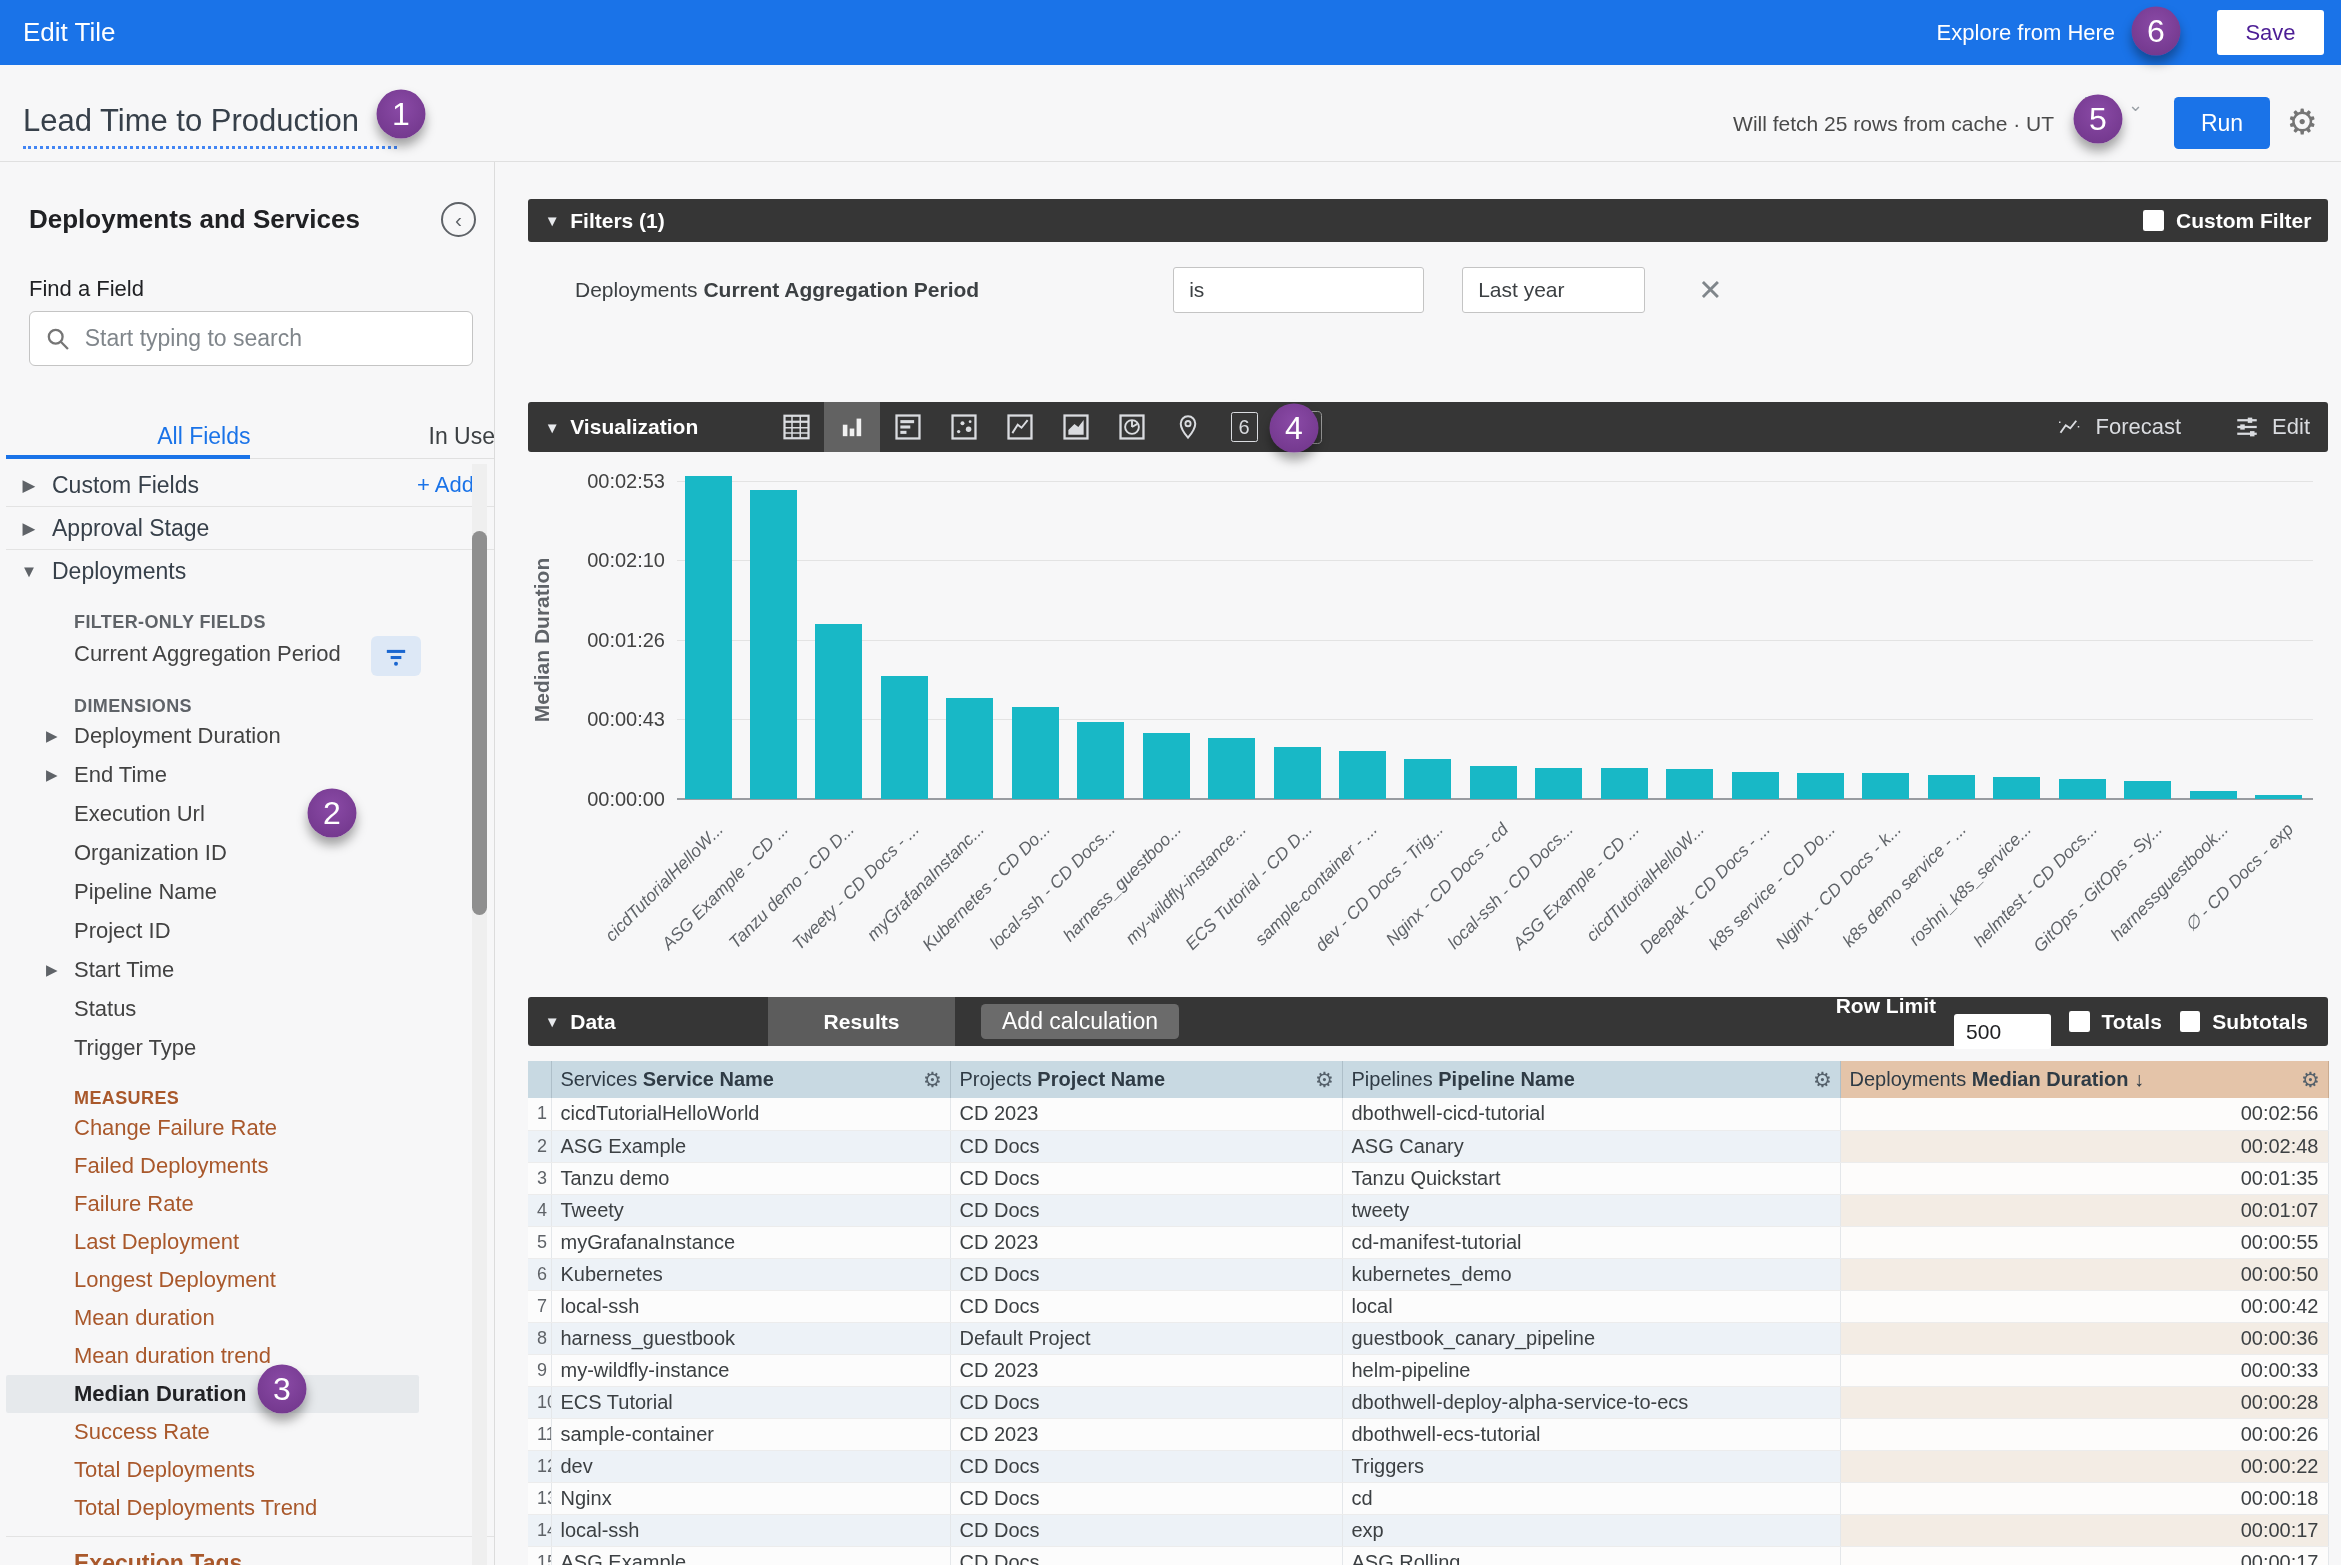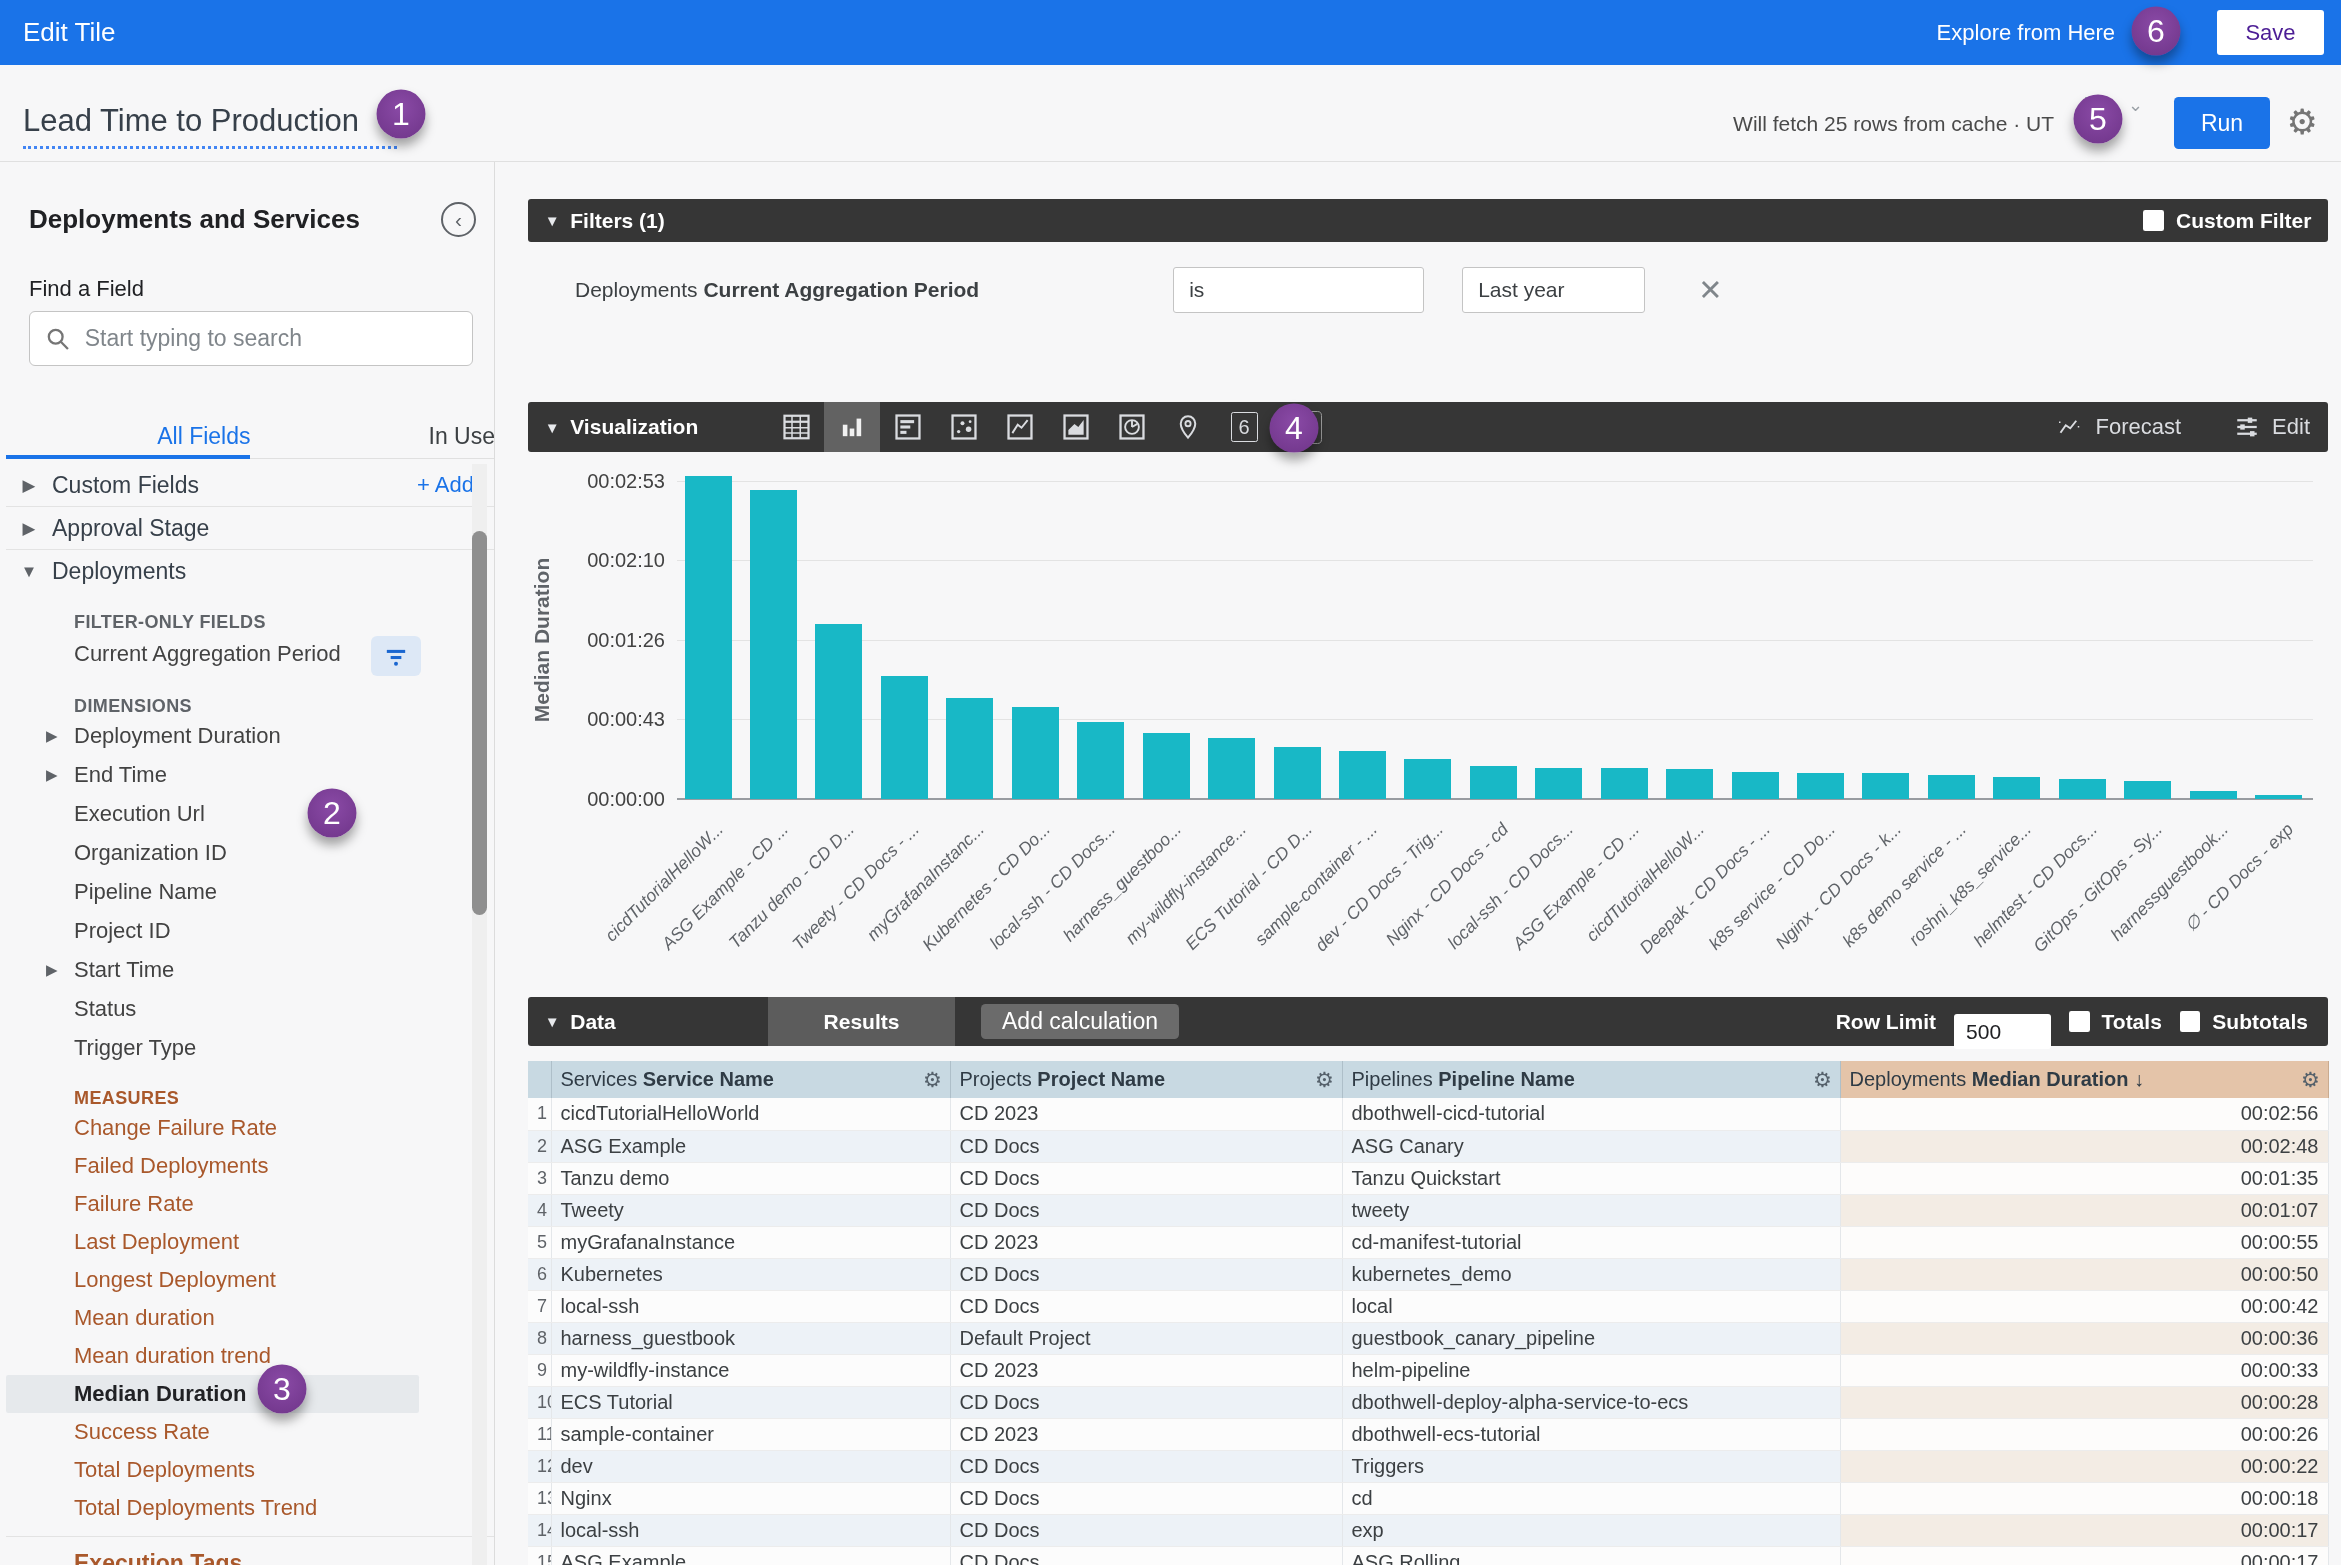--- a/index.html
+++ b/index.html
@@ -91,21 +91,21 @@
   .axisline { position:absolute; left:0; bottom:-0.8px; width:1636px; height:1.5px; background:#989ca1; }
   .ytick { position:absolute; width:114px; text-align:right; font-size:20px; color:#424242; }
   .ylabel { position:absolute; left:13.7px; top:188px; transform:translate(-50%,-50%) rotate(-90deg); transform-origin:center; font-size:21px; font-weight:bold; color:#5f6368; white-space:nowrap; }
   .bar { position:absolute; bottom:0; width:47px; background:#18b8c6; }
   .xlabel { position:absolute; width:213px; text-align:right; font-size:17.5px; font-style:italic; color:#5f6368; transform:rotate(-45deg); transform-origin:100% 0; white-space:nowrap; }
 
   
   .data-bar { top:835px; height:49px; }
   .results-tab { position:absolute; left:240px; top:0; width:187px; height:49px; background:#5c5c5c; color:#fff; font-size:21px; font-weight:bold; display:flex; align-items:center; justify-content:center; }
   .addcalc-btn { position:absolute; left:453px; top:6.8px; height:35px; background:#6b6b6b; border:none; border-radius:4.6px; color:#fff; font-size:23px; font-weight:500; padding:0 21px; }
-  .data-right { position:absolute; right:20px; display:flex; align-items:center; gap:18px; }
+  .data-right { position:absolute; right:20px; display:flex; gap:18px; }
   .rowlimit-label { font-size:21px; font-weight:bold; color:#fff; }
   .rowlimit-input { width:97px; height:35px; background:#fff; border:none; border-radius:3px; font-size:21px; color:#202124; text-align:left; padding-left:12px; font-family:"Liberation Sans",sans-serif;margin-top:20px; }
 
   
   .rtable { position:absolute; left:38px; top:899px; width:1800px; border-collapse:collapse; table-layout:fixed; }
   .rtable th { height:37px; font-size:20px; font-weight:normal; color:#2f3b45; text-align:left; padding:0 9px; background:#c8d9e2; border-right:0.8px solid #aebfc9; position:relative; }
   .rtable th b { font-weight:bold; }
   .rtable th.tan { background:#e4c4a9; border-right:0.8px solid #c9ab90; }
   .rtable th .thgear { position:absolute; right:7.6px; top:6.8px; font-size:21px; color:#55616b; }
   .rtable td { height:32px; font-size:20px; color:#3c4043; padding:0 9px; border-right:0.8px solid #e4e7ea; border-bottom:0.8px solid #ececec; background:#fcfcfc; overflow:hidden; white-space:nowrap; }

